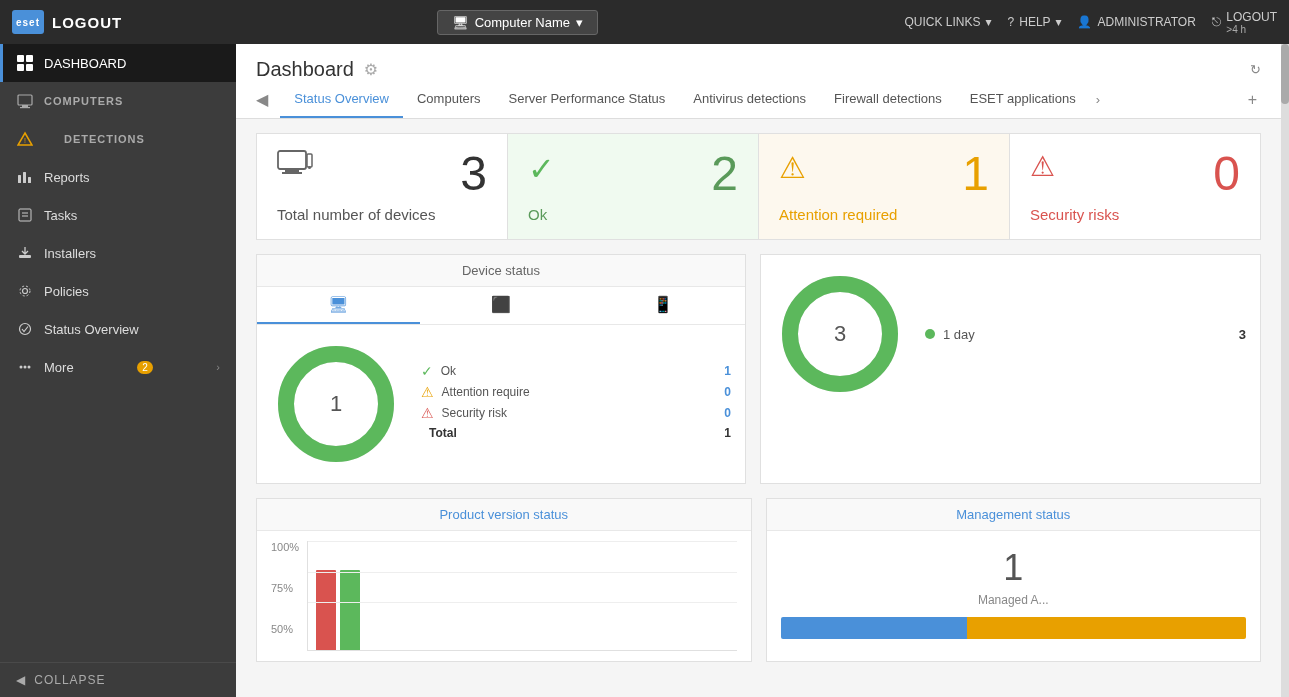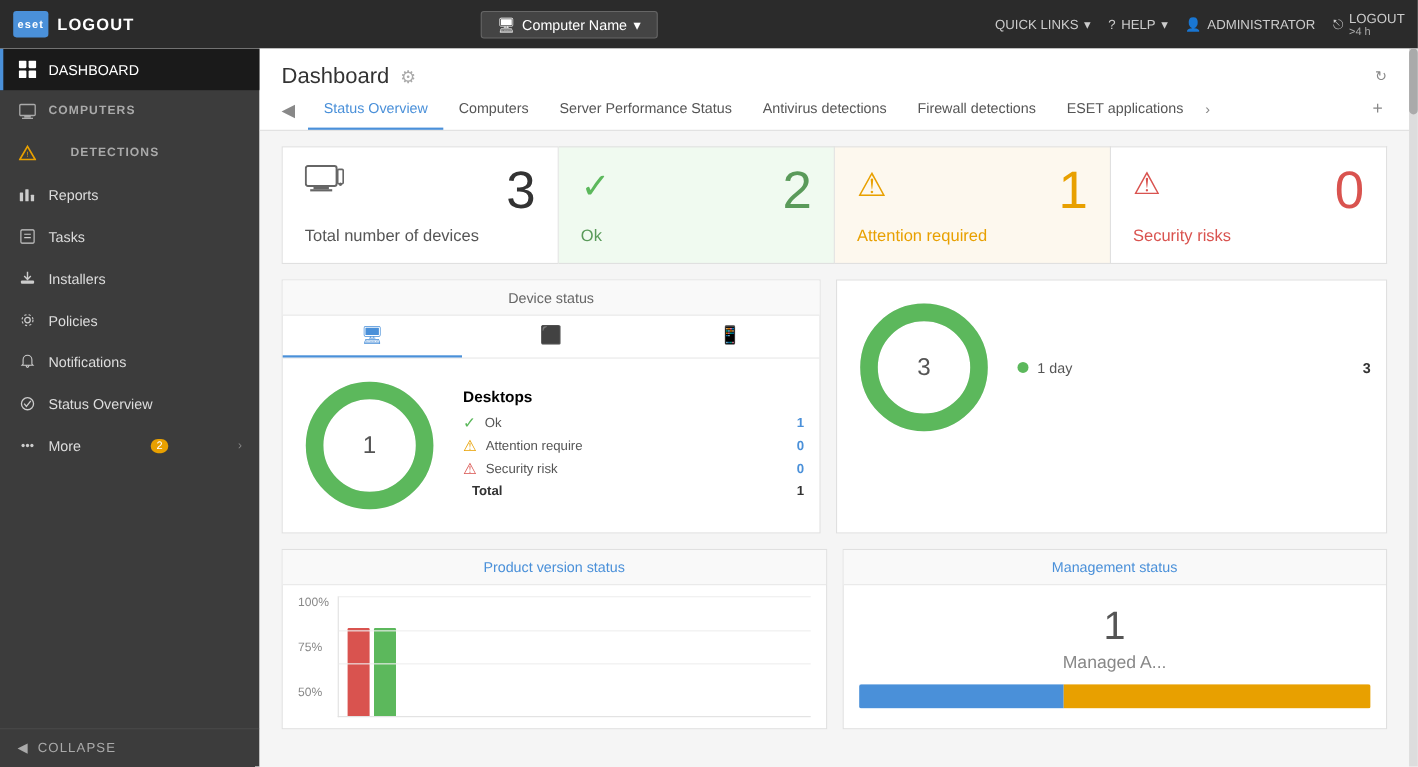--- a/index.html
+++ b/index.html
@@ -423,21 +423,21 @@
 
     
     .mgmt-number {
       font-size: 36px;
       font-weight: 300;
       color: #555;
       text-align: center;
       padding: 6px 0 4px;
     }
     .mgmt-label {
-      font-size: 16px;
+      font-size: 12px;
       color: #888;
       text-align: center;
       margin-bottom: 10px;
     }
     .stacked-bar {
       display: flex;
       height: 22px;
       border-radius: 2px;
       overflow: hidden;
     }
@@ -585,29 +585,20 @@
     <div class="sidebar-item">
       <span class="sidebar-icon">
         <svg width="16" height="16" viewBox="0 0 16 16" fill="#ccc">
           <circle cx="8" cy="8" r="2.5" stroke="#ccc" stroke-width="1.2" fill="none"></circle>
           <circle cx="8" cy="8" r="5" stroke="#ccc" stroke-width="1" fill="none" stroke-dasharray="2 2"></circle>
         </svg>
       </span>
       <span>Policies</span>
     </div>
 
-    <div class="sidebar-item">
-      <span class="sidebar-icon">
-        <svg width="16" height="16" viewBox="0 0 16 16" fill="none">
-          <path d="M8 2 C5.8 2 4 3.8 4 6 L4 10 L3 11 L13 11 L12 10 L12 6 C12 3.8 10.2 2 8 2Z" stroke="#ccc" stroke-width="1" fill="none"></path>
-          <path d="M6.5 11 Q7 13 8 13 Q9 13 9.5 11" stroke="#ccc" stroke-width="1" fill="none"></path>
-        </svg>
-      </span>
-      <span>Notifications</span>
-    </div>
 
     <div class="sidebar-item">
       <span class="sidebar-icon">
         <svg width="16" height="16" viewBox="0 0 16 16" fill="#ccc">
           <circle cx="8" cy="8" r="5.5" stroke="#ccc" stroke-width="1.2" fill="none"></circle>
           <polyline points="5,8 7,10.5 11,5.5" stroke="#ccc" stroke-width="1.2" fill="none"></polyline>
         </svg>
       </span>
       <span>Status Overview</span>
     </div>
@@ -733,21 +724,20 @@
                 <circle cx="65" cy="65" r="50" fill="none" stroke="#e8e8e8" stroke-width="16"></circle>
 
                 <circle cx="65" cy="65" r="50" fill="none" stroke="#5cb85c" stroke-width="16" stroke-dasharray="314 0" stroke-dashoffset="78.5" transform="rotate(-90 65 65)"></circle>
 
                 <circle cx="65" cy="65" r="34" fill="white"></circle>
               </svg>
               <div class="donut-center">1</div>
             </div>
 
             <div class="donut-legend">
-              <div class="donut-legend-title">Desktops</div>
               <div class="legend-row">
                 <span class="legend-icon" style="color:#5cb85c;">✓</span>
                 <span class="legend-label">Ok</span>
                 <span class="legend-count">1</span>
               </div>
               <div class="legend-row">
                 <span class="legend-icon" style="color:#e8a000;">⚠</span>
                 <span class="legend-label">Attention require</span>
                 <span class="legend-count">0</span>
               </div>

